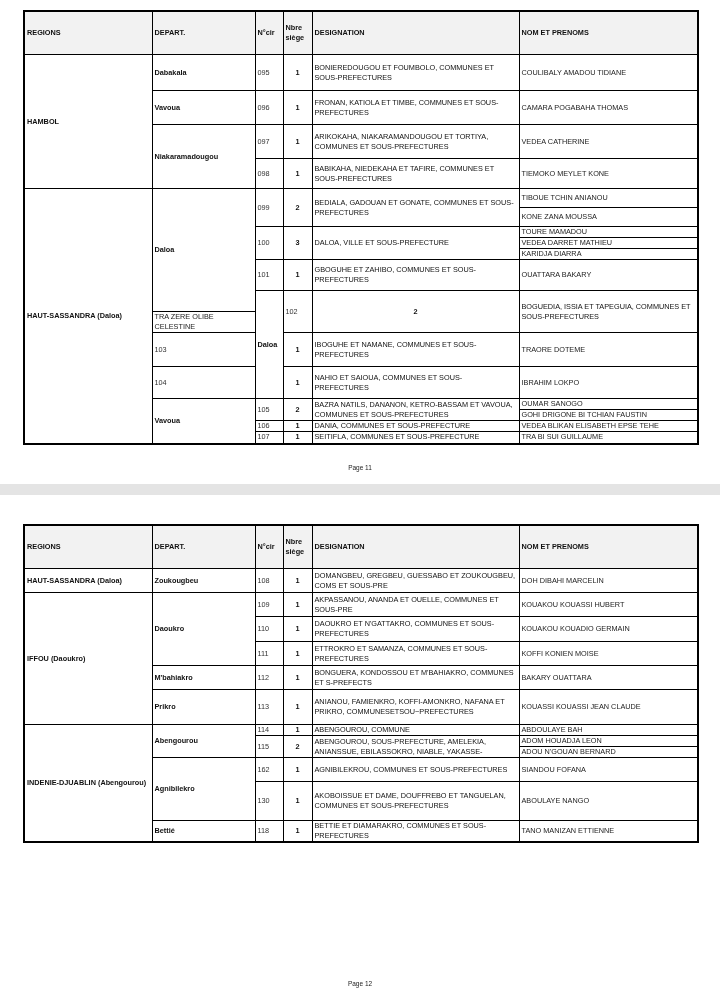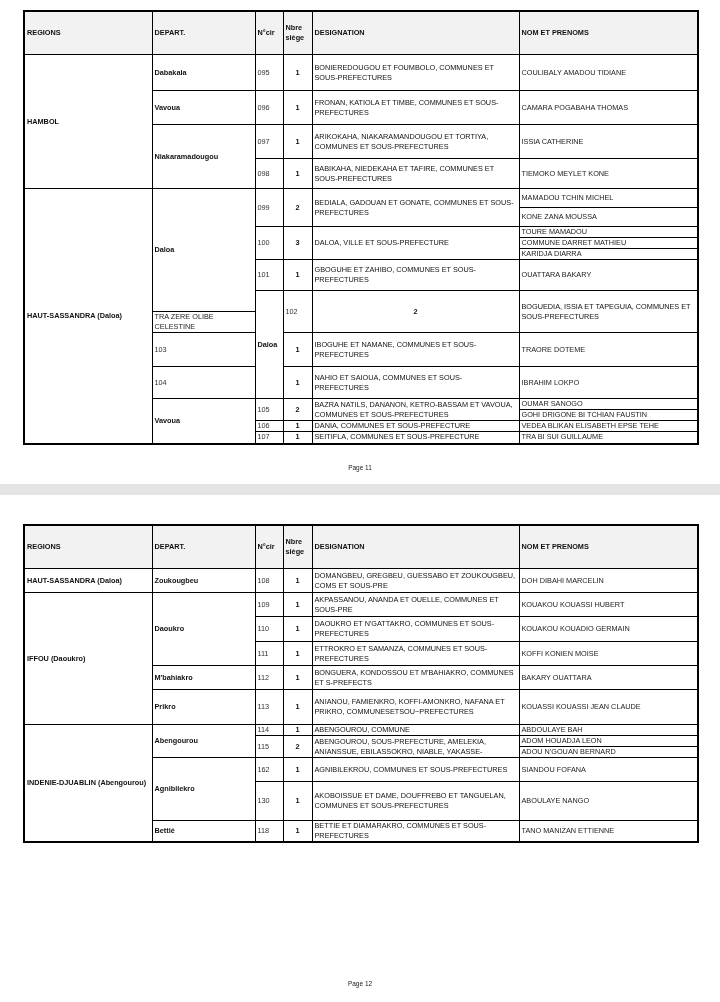--- a/index.html
+++ b/index.html
@@ -71,49 +71,49 @@
         <td class="num">096</td>
         <td class="seats">1</td>
         <td class="desig">FRONAN, KATIOLA ET TIMBE, COMMUNES ET SOUS-PREFECTURES</td>
         <td class="nom">CAMARA POGABAHA THOMAS</td>
       </tr>
       <tr style="height:34px">
         <td class="depart" rowspan="2">Niakaramadougou</td>
         <td class="num">097</td>
         <td class="seats">1</td>
         <td class="desig">ARIKOKAHA, NIAKARAMANDOUGOU ET TORTIYA, COMMUNES ET SOUS-PREFECTURES</td>
-        <td class="nom">ISSIA CATHERINE</td>
+        <td class="nom">VEDEA CATHERINE</td>
       </tr>
       <tr style="height:30px">
         <td class="num">098</td>
         <td class="seats">1</td>
         <td class="desig">BABIKAHA, NIEDEKAHA ET TAFIRE, COMMUNES ET SOUS-PREFECTURES</td>
         <td class="nom">TIEMOKO MEYLET KONE</td>
       </tr>
 
       <tr style="height:19px">
         <td class="region" rowspan="16">HAUT-SASSANDRA  (Daloa)</td>
         <td class="depart" rowspan="7">Daloa</td>
         <td class="num" rowspan="2">099</td>
         <td class="seats" rowspan="2">2</td>
         <td class="desig" rowspan="2">BEDIALA, GADOUAN ET GONATE, COMMUNES ET SOUS-PREFECTURES</td>
-        <td class="nom">MAMADOU TCHIN MICHEL</td>
+        <td class="nom">TIBOUE TCHIN ANIANOU</td>
       </tr>
       <tr style="height:19px">
         <td class="nom">KONE ZANA MOUSSA</td>
       </tr>
 
       <tr style="height:11px">
         <td class="num" rowspan="3">100</td>
         <td class="seats" rowspan="3">3</td>
         <td class="desig" rowspan="3">DALOA, VILLE ET SOUS-PREFECTURE</td>
         <td class="nom">TOURE MAMADOU</td>
       </tr>
       <tr style="height:11px">
-        <td class="nom">COMMUNE DARRET MATHIEU</td>
+        <td class="nom">VEDEA DARRET MATHIEU</td>
       </tr>
       <tr style="height:11px">
         <td class="nom">KARIDJA DIARRA</td>
       </tr>
 
       <tr style="height:31px">
         <td class="num">101</td>
         <td class="seats">1</td>
         <td class="desig">GBOGUHE ET ZAHIBO, COMMUNES ET SOUS-PREFECTURES</td>
         <td class="nom">OUATTARA BAKARY</td>

